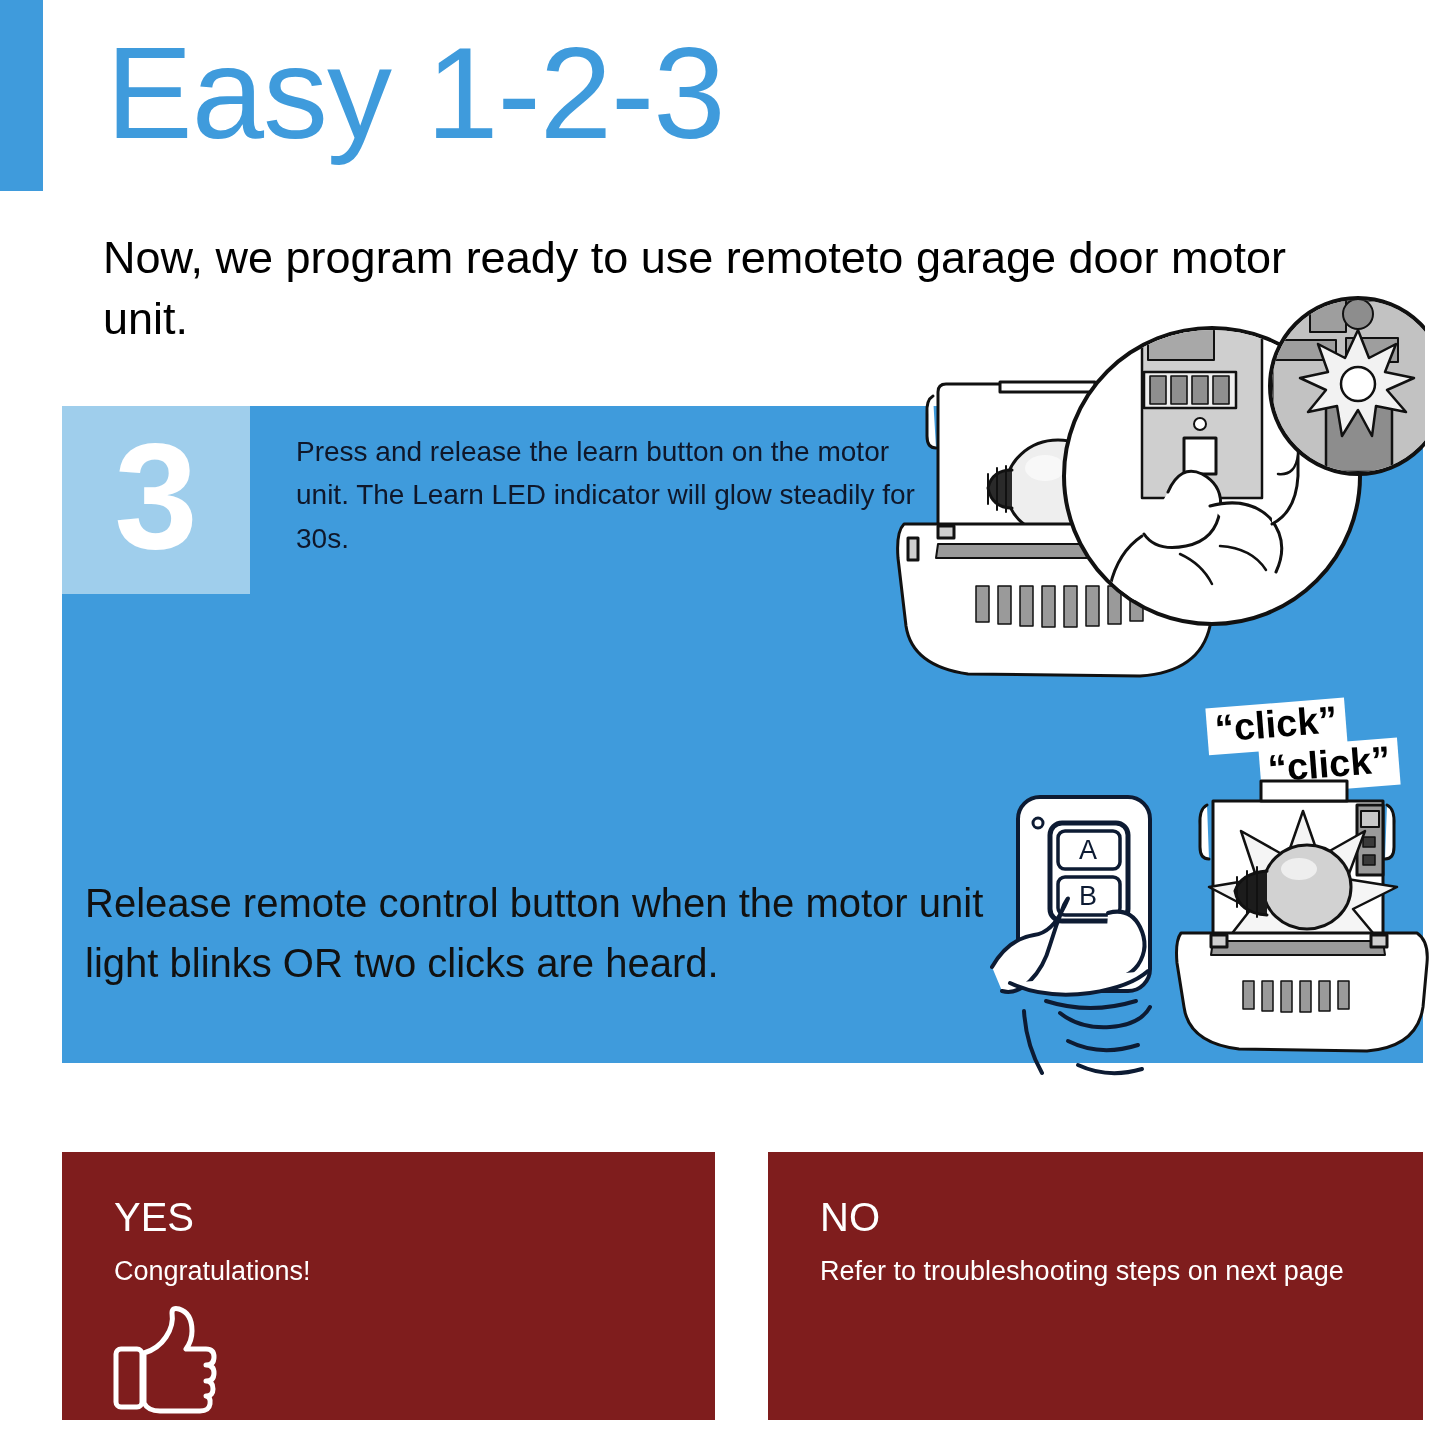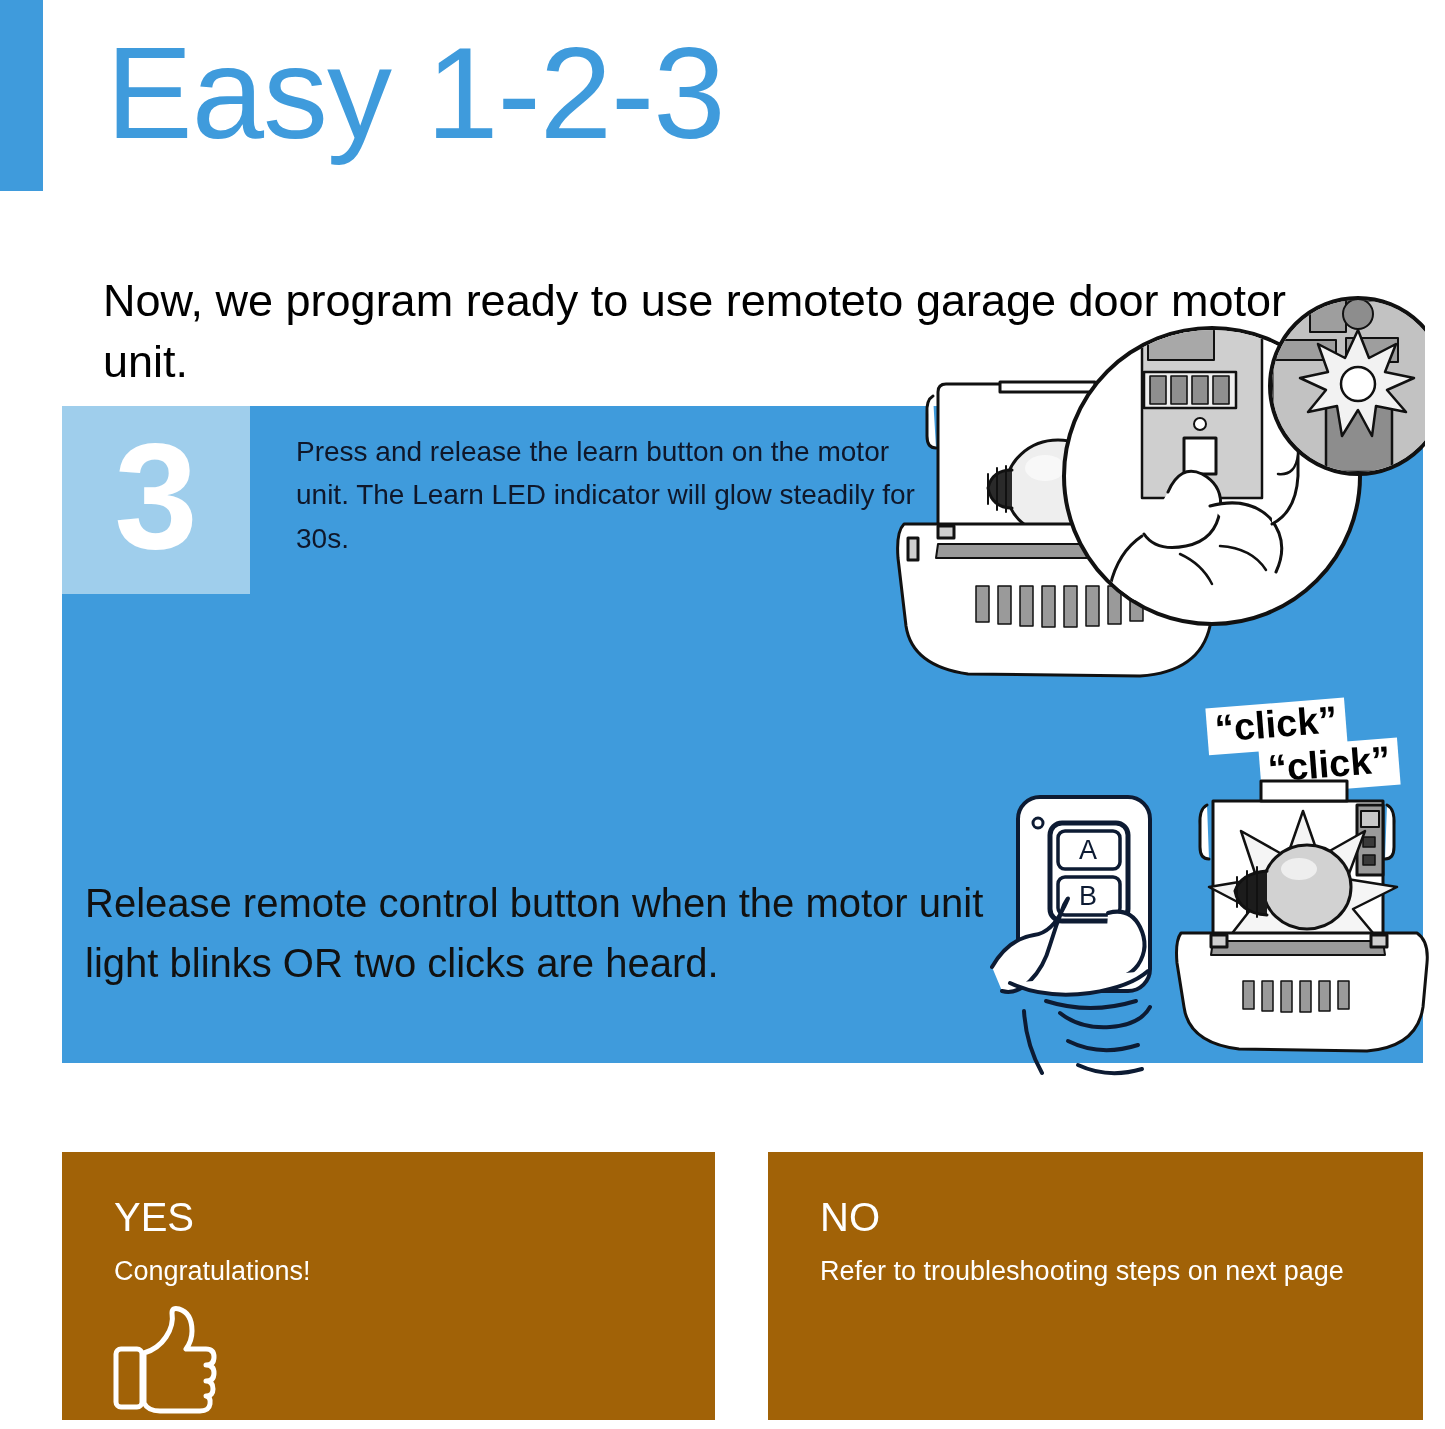--- a/index.html
+++ b/index.html
@@ -36,21 +36,20 @@
     white-space: nowrap;
   }
   #intro-paragraph {
     position: absolute;
     left: 103px;
     top: 228px;
     width: 1240px;
     font-size: 45px;
     line-height: 1.35;
     color: #000000;
-    margin-top: 43px;
   }
 
   
   #instruction-panel {
     position: absolute;
     left: 62px;
     top: 406px;
     width: 1361px;
     height: 657px;
     background: #3f9bdc;
@@ -142,21 +141,21 @@
   #blinking-motor-illustration {
     left: 1175px;
     top: 775px;
     width: 255px;
     height: 290px;
   }
 
   
   .outcome-box {
     position: absolute;
-    background: #a16207;
+    background: #7f1d1d;
     top: 1152px;
     height: 268px;
   }
   #outcome-yes {
     left: 62px;
     width: 653px;
   }
   #outcome-no {
     left: 768px;
     width: 655px;

